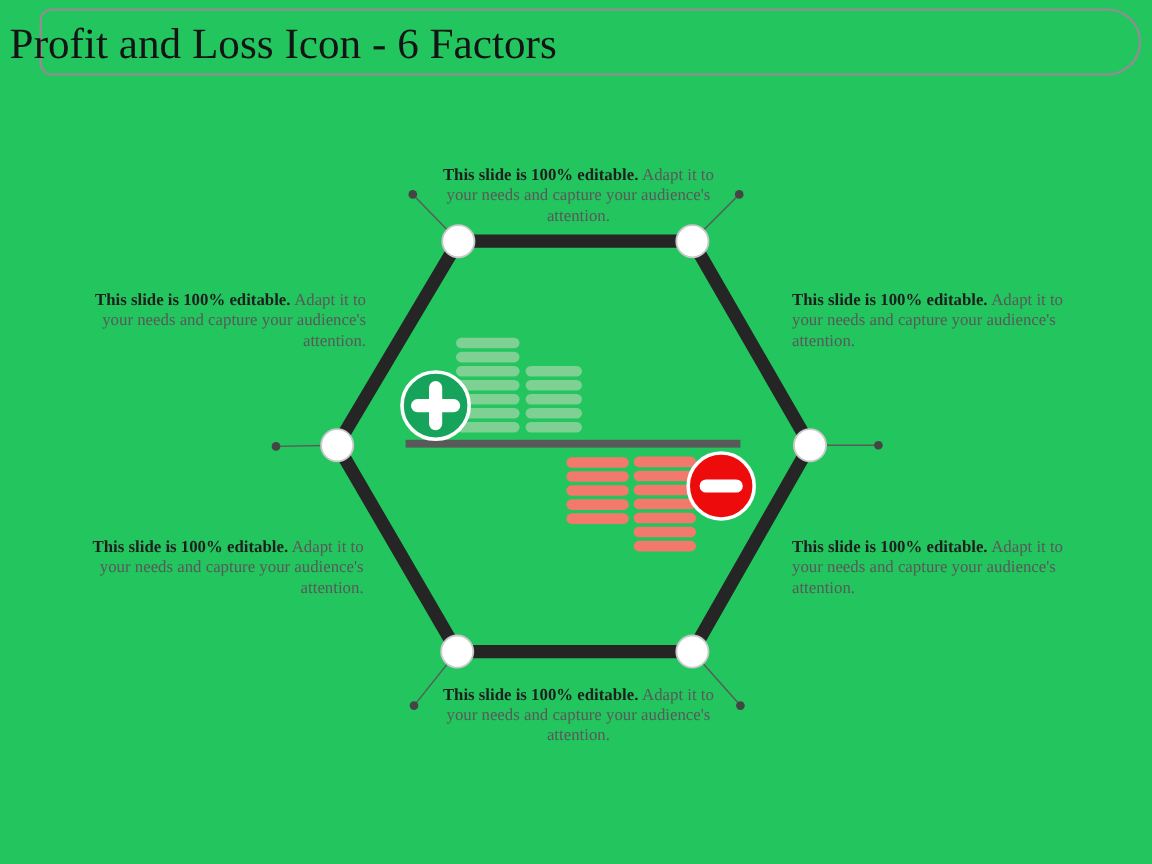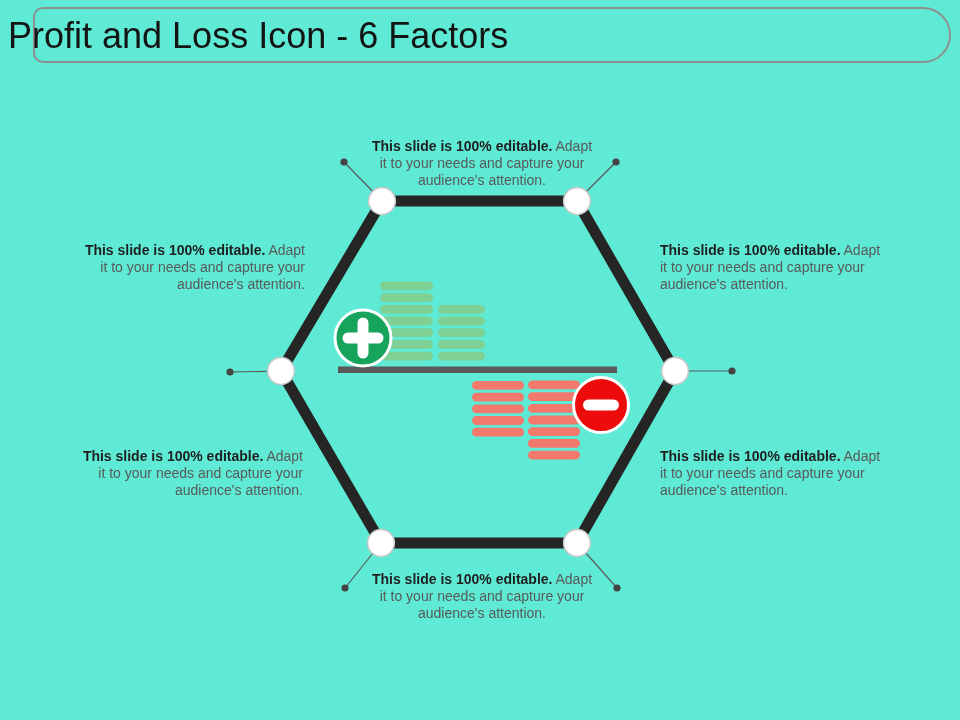--- a/index.html
+++ b/index.html
@@ -1,18 +1,18 @@
 <!DOCTYPE html>
 <html><head>
 <meta charset="utf-8">
 <style>
   html,body{margin:0;padding:0;background:#fff;}
   .slide{
-    position:relative;width:960px;height:720px;background:#5eead4;overflow:hidden;
-    font-family:Liberation Sans, sans-serif;
+    position:relative;width:960px;height:720px;background:#22c55e;overflow:hidden;
+    font-family:Liberation Serif, serif;
   }
   
   .title-frame{
     position:absolute;left:33px;top:7px;width:914px;height:52px;
     border:2px solid #8f8f8f;border-radius:10px 28px 28px 10px;background:transparent;
   }
   .page-title{
     position:absolute;left:8px;top:16px;font-size:36px;line-height:40px;
     color:#141414;white-space:nowrap;letter-spacing:0px;
   }

